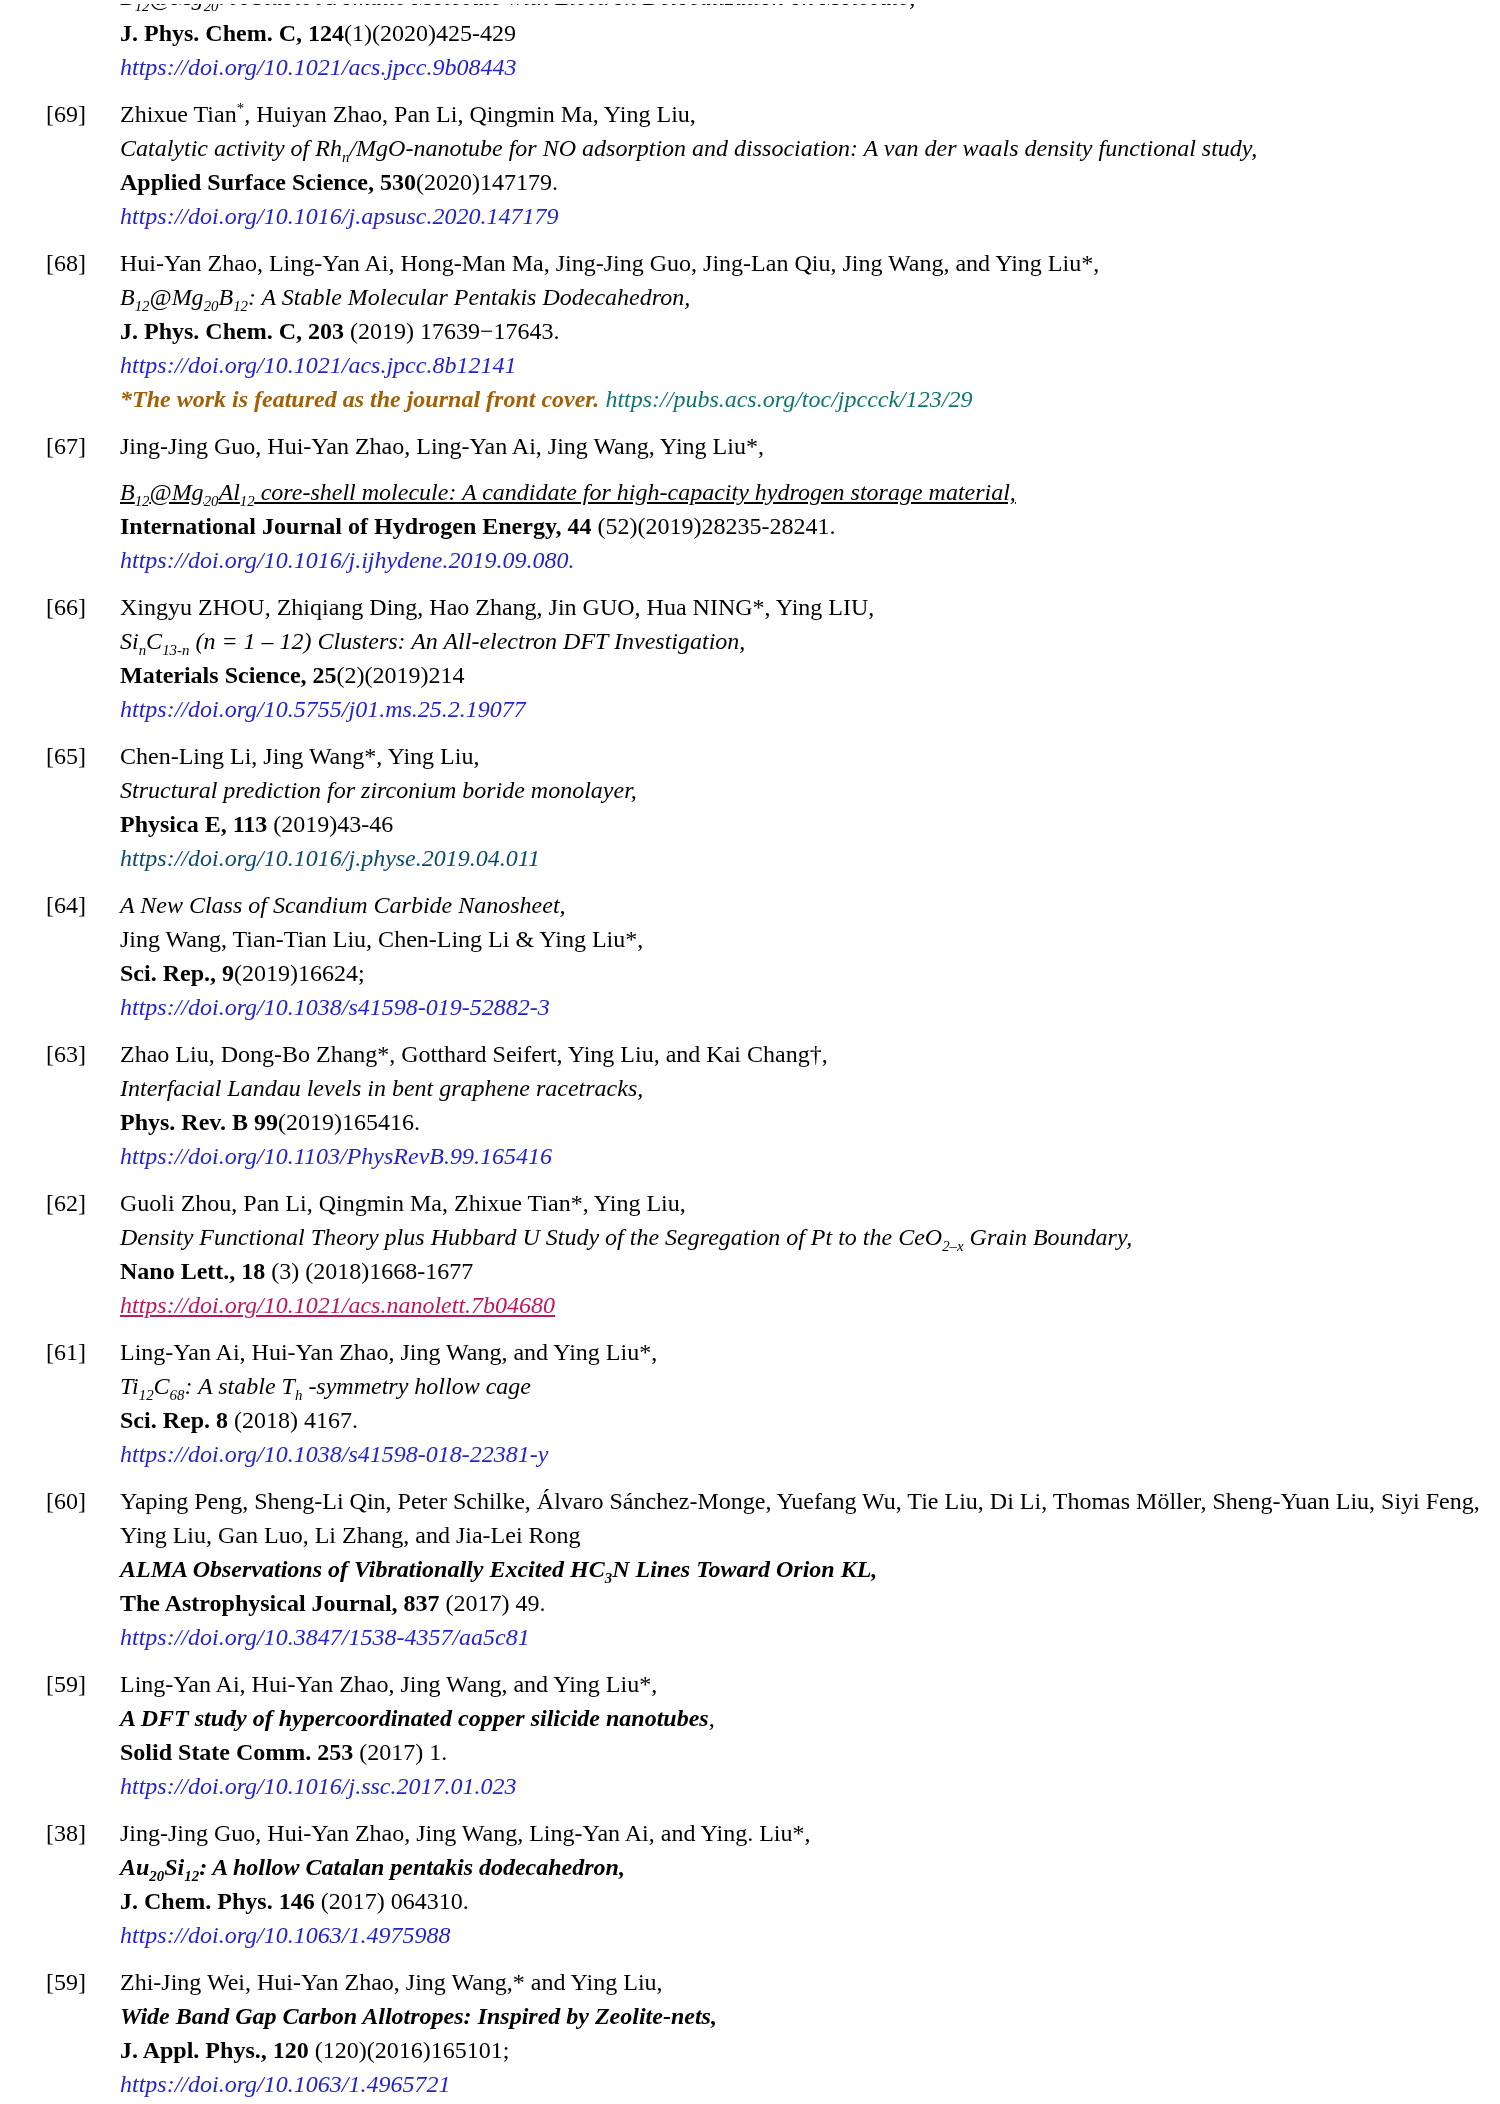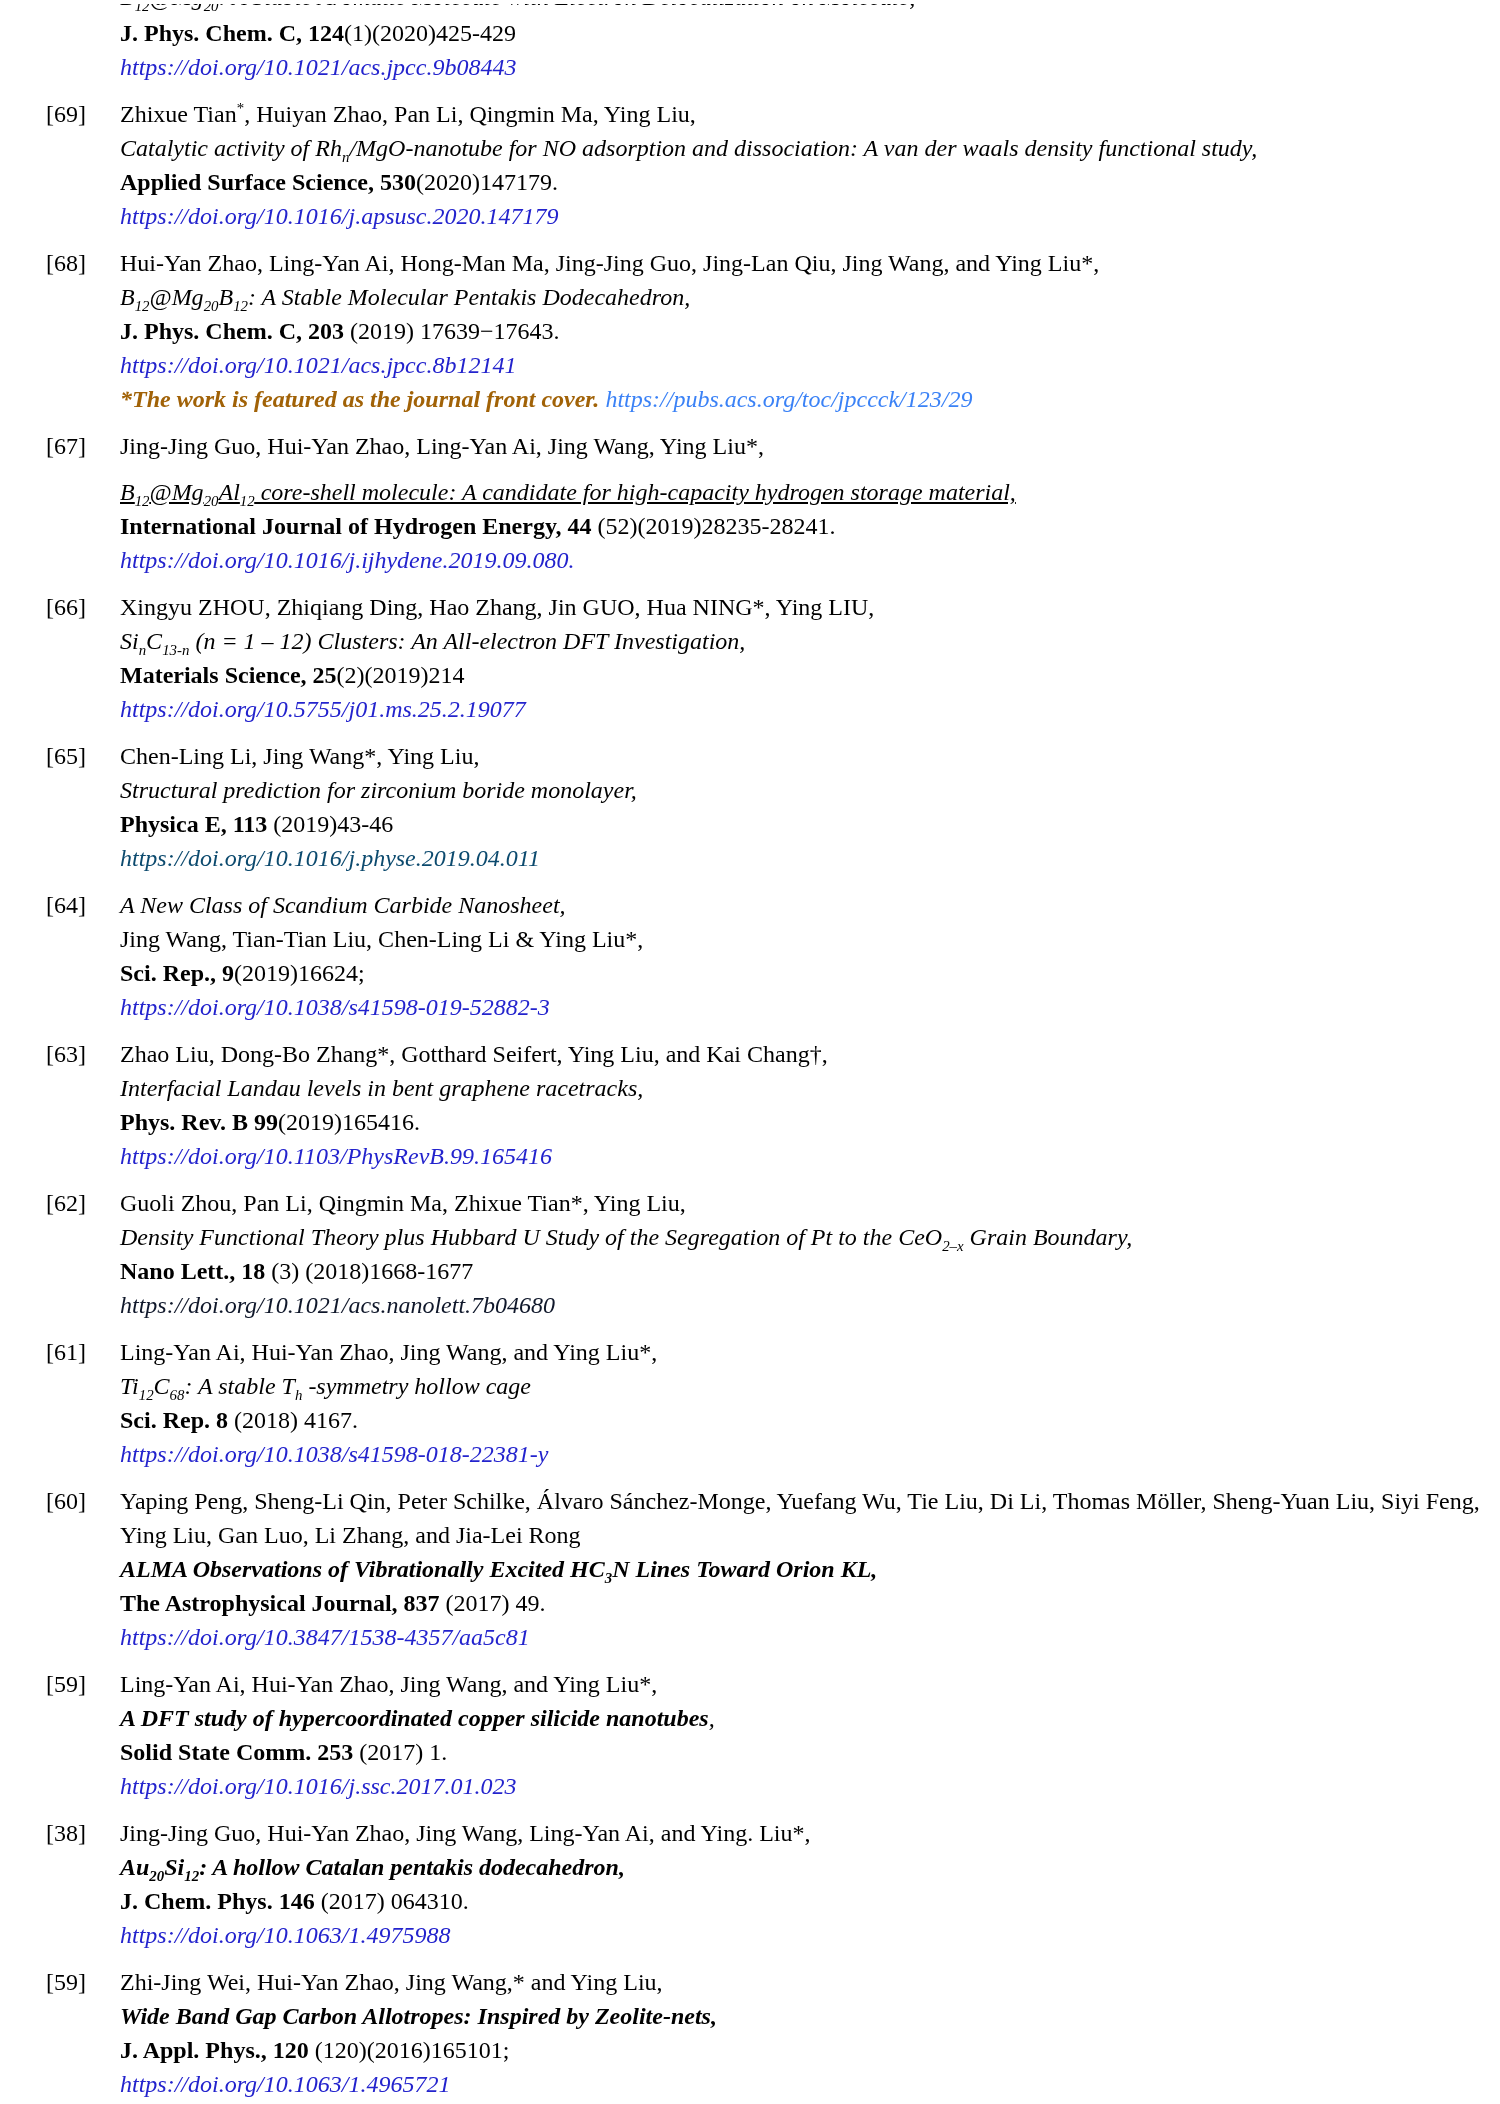--- a/index.html
+++ b/index.html
@@ -93,21 +93,21 @@
         </div>
   </div>
 
   <div class="entry">
     <div class="ref-num">[68]</div>
     <div class="ref-body">
           <div class="line authors">Hui-Yan Zhao, Ling-Yan Ai, Hong-Man Ma, Jing-Jing Guo, Jing-Lan Qiu, Jing Wang, and Ying Liu*,</div>
           <div class="line title">B<sub>12</sub>@Mg<sub>20</sub>B<sub>12</sub>: A Stable Molecular Pentakis Dodecahedron,</div>
           <div class="line journal"><span class="jbold">J. Phys. Chem. C, 203</span><span> (2019) 17639−17643.</span></div>
           <div class="line"><a class="doi" style="color: rgb(35, 35, 205);">https://doi.org/10.1021/acs.jpcc.8b12141</a></div>
-          <div class="line"><span class="note-red" style="color: #a16207;">*The work is featured as the journal front cover.</span> <a class="note-link" style="color: #3b82f6; font-family: Liberation Serif, serif;">https://pubs.acs.org/toc/jpccck/123/29</a></div>
+          <div class="line"><span class="note-red" style="color: #a16207;">*The work is featured as the journal front cover.</span> <a class="note-link" style="color: #0f766e; font-family: Liberation Serif, serif;">https://pubs.acs.org/toc/jpccck/123/29</a></div>
         </div>
   </div>
 
   <div class="entry">
     <div class="ref-num">[67]</div>
     <div class="ref-body">
           <div class="line authors">Jing-Jing Guo, Hui-Yan Zhao, Ling-Yan Ai, Jing Wang, Ying Liu*,</div>
           <div class="line title pregap">B<sub>12</sub>@Mg<sub>20</sub>Al<sub>12</sub> core-shell molecule: A candidate for high-capacity hydrogen storage material,</div>
           <div class="line journal"><span class="jbold">International Journal of Hydrogen Energy, 44</span><span> (52)(2019)28235-28241.</span></div>
           <div class="line"><a class="doi" style="color: rgb(35, 35, 205);">https://doi.org/10.1016/j.ijhydene.2019.09.080.</a></div>
@@ -153,21 +153,21 @@
           <div class="line"><a class="doi" style="color: rgb(35, 35, 205);">https://doi.org/10.1103/PhysRevB.99.165416</a></div>
         </div>
   </div>
 
   <div class="entry">
     <div class="ref-num">[62]</div>
     <div class="ref-body">
           <div class="line authors">Guoli Zhou, Pan Li, Qingmin Ma, Zhixue Tian*, Ying Liu,</div>
           <div class="line title">Density Functional Theory plus Hubbard U Study of the Segregation of Pt to the CeO<sub>2–x</sub> Grain Boundary,</div>
           <div class="line journal"><span class="jbold">Nano Lett., 18</span><span> (3) (2018)1668-1677</span></div>
-          <div class="line"><a class="doi" style="color: #0f172a;">https://doi.org/10.1021/acs.nanolett.7b04680</a></div>
+          <div class="line"><a class="doi" style="color: #be185d; text-decoration: underline;">https://doi.org/10.1021/acs.nanolett.7b04680</a></div>
         </div>
   </div>
 
   <div class="entry">
     <div class="ref-num">[61]</div>
     <div class="ref-body">
           <div class="line authors">Ling-Yan Ai, Hui-Yan Zhao, Jing Wang, and Ying Liu*,</div>
           <div class="line title">Ti<sub>12</sub>C<sub>68</sub>: A stable T<sub>h</sub> -symmetry hollow cage</div>
           <div class="line journal"><span class="jbold">Sci. Rep. 8</span><span> (2018) 4167.</span></div>
           <div class="line"><a class="doi" style="color: rgb(35, 35, 205);">https://doi.org/10.1038/s41598-018-22381-y</a></div>

